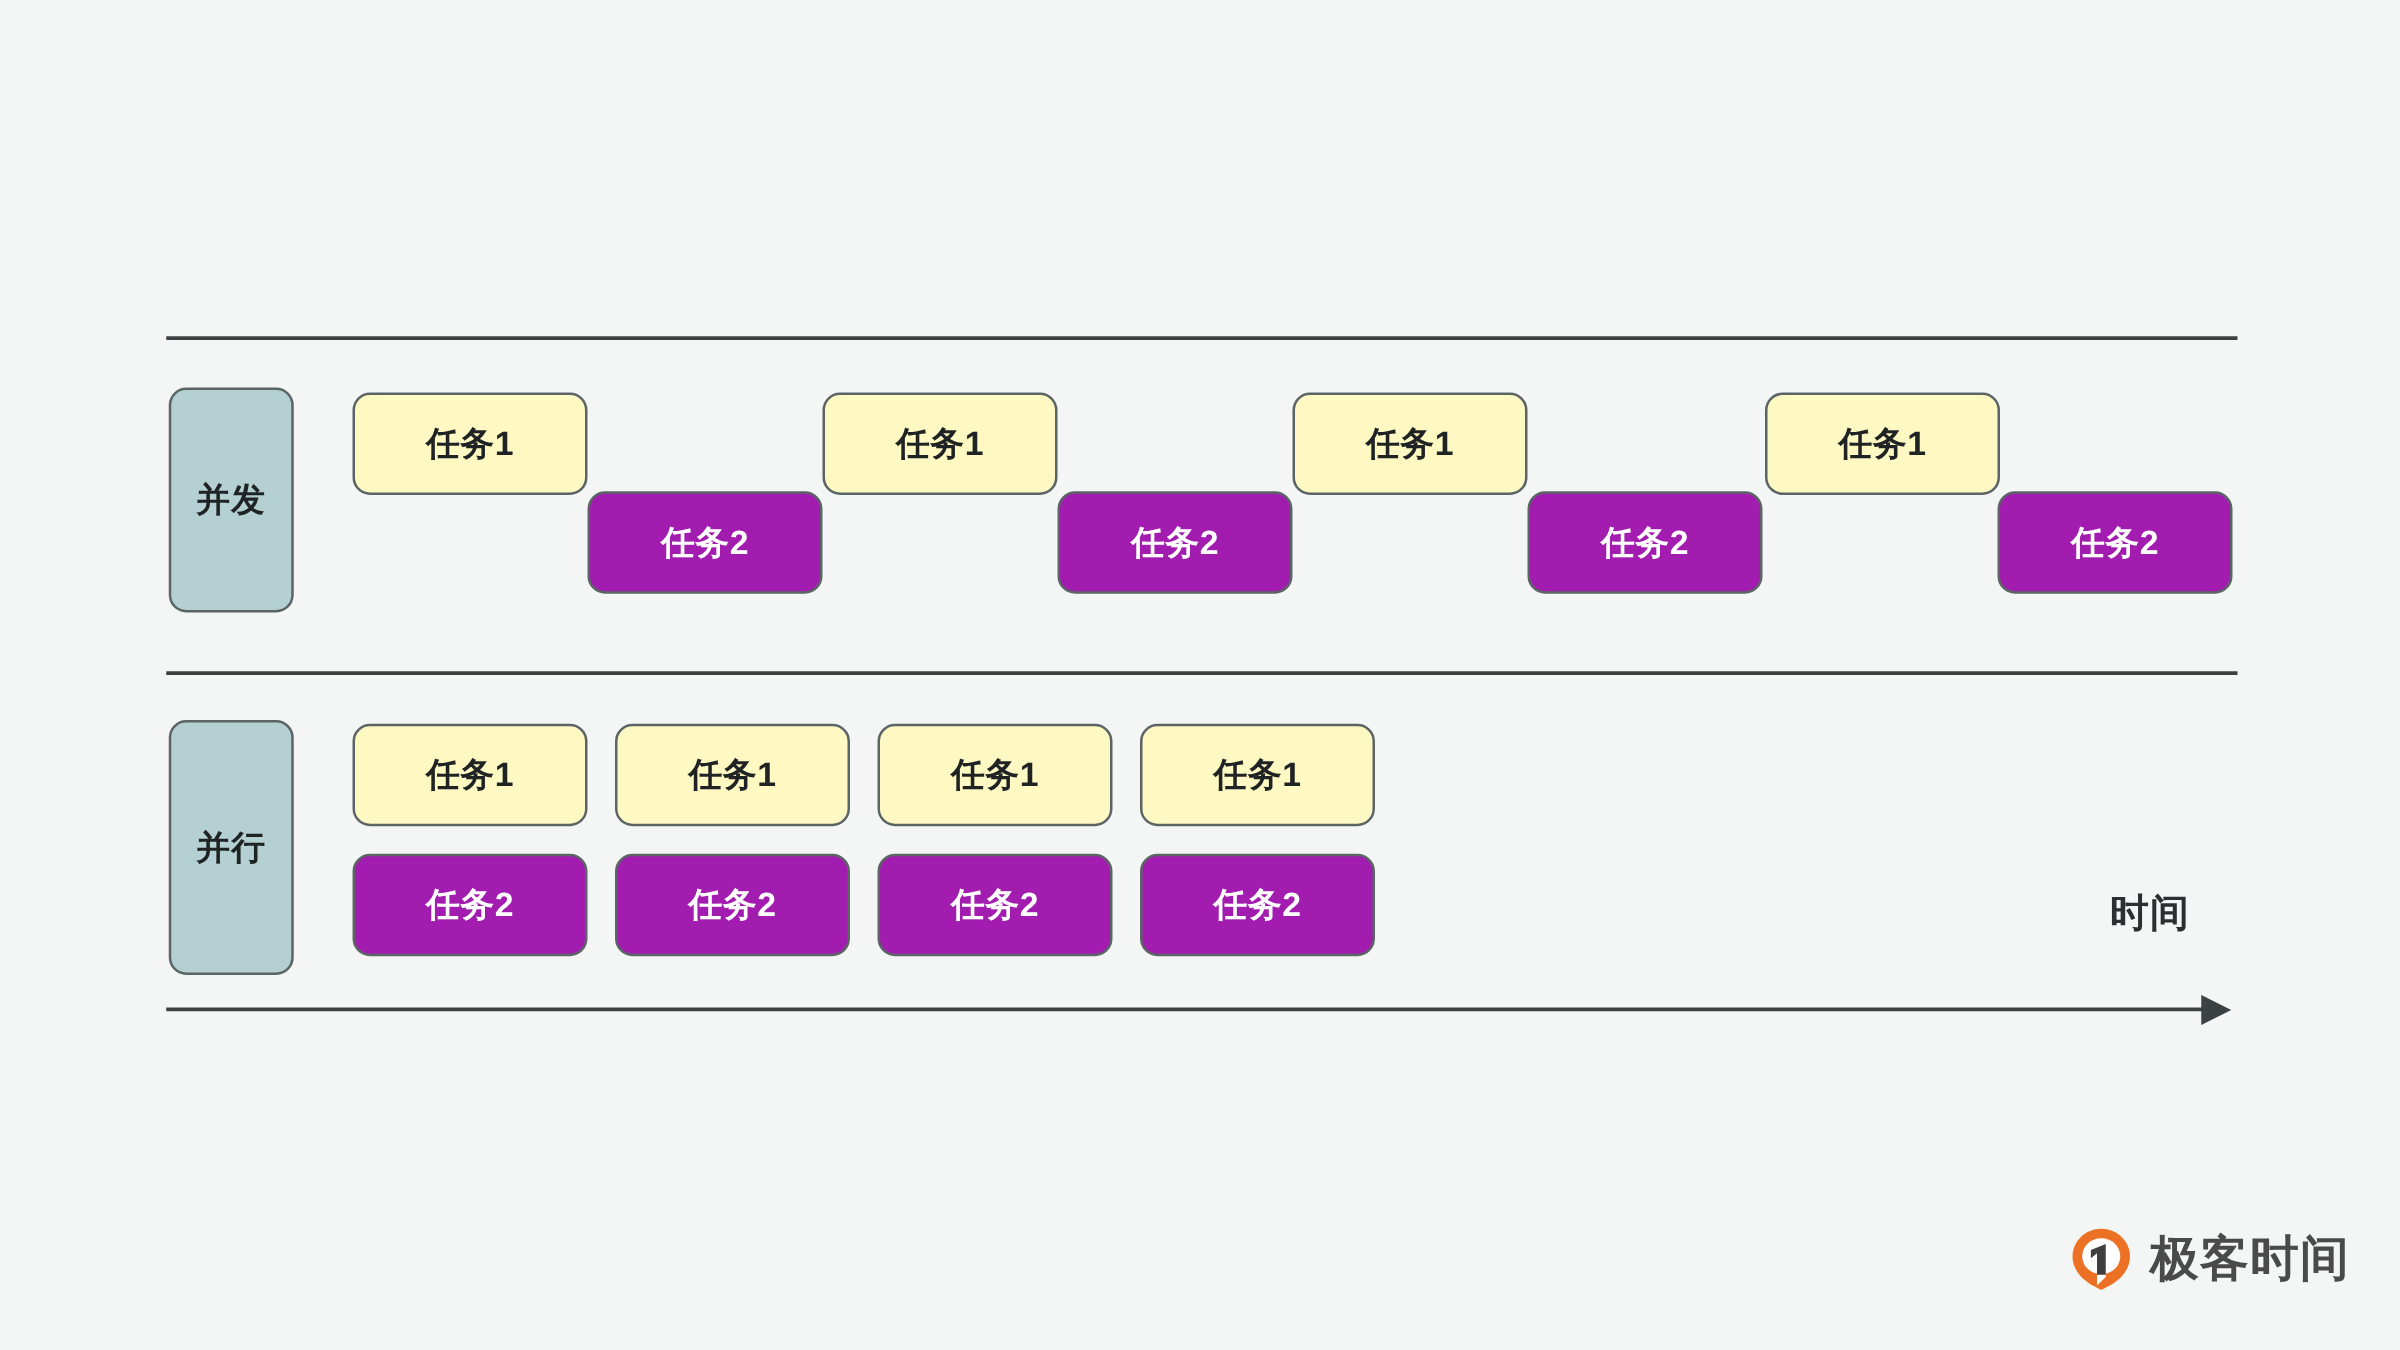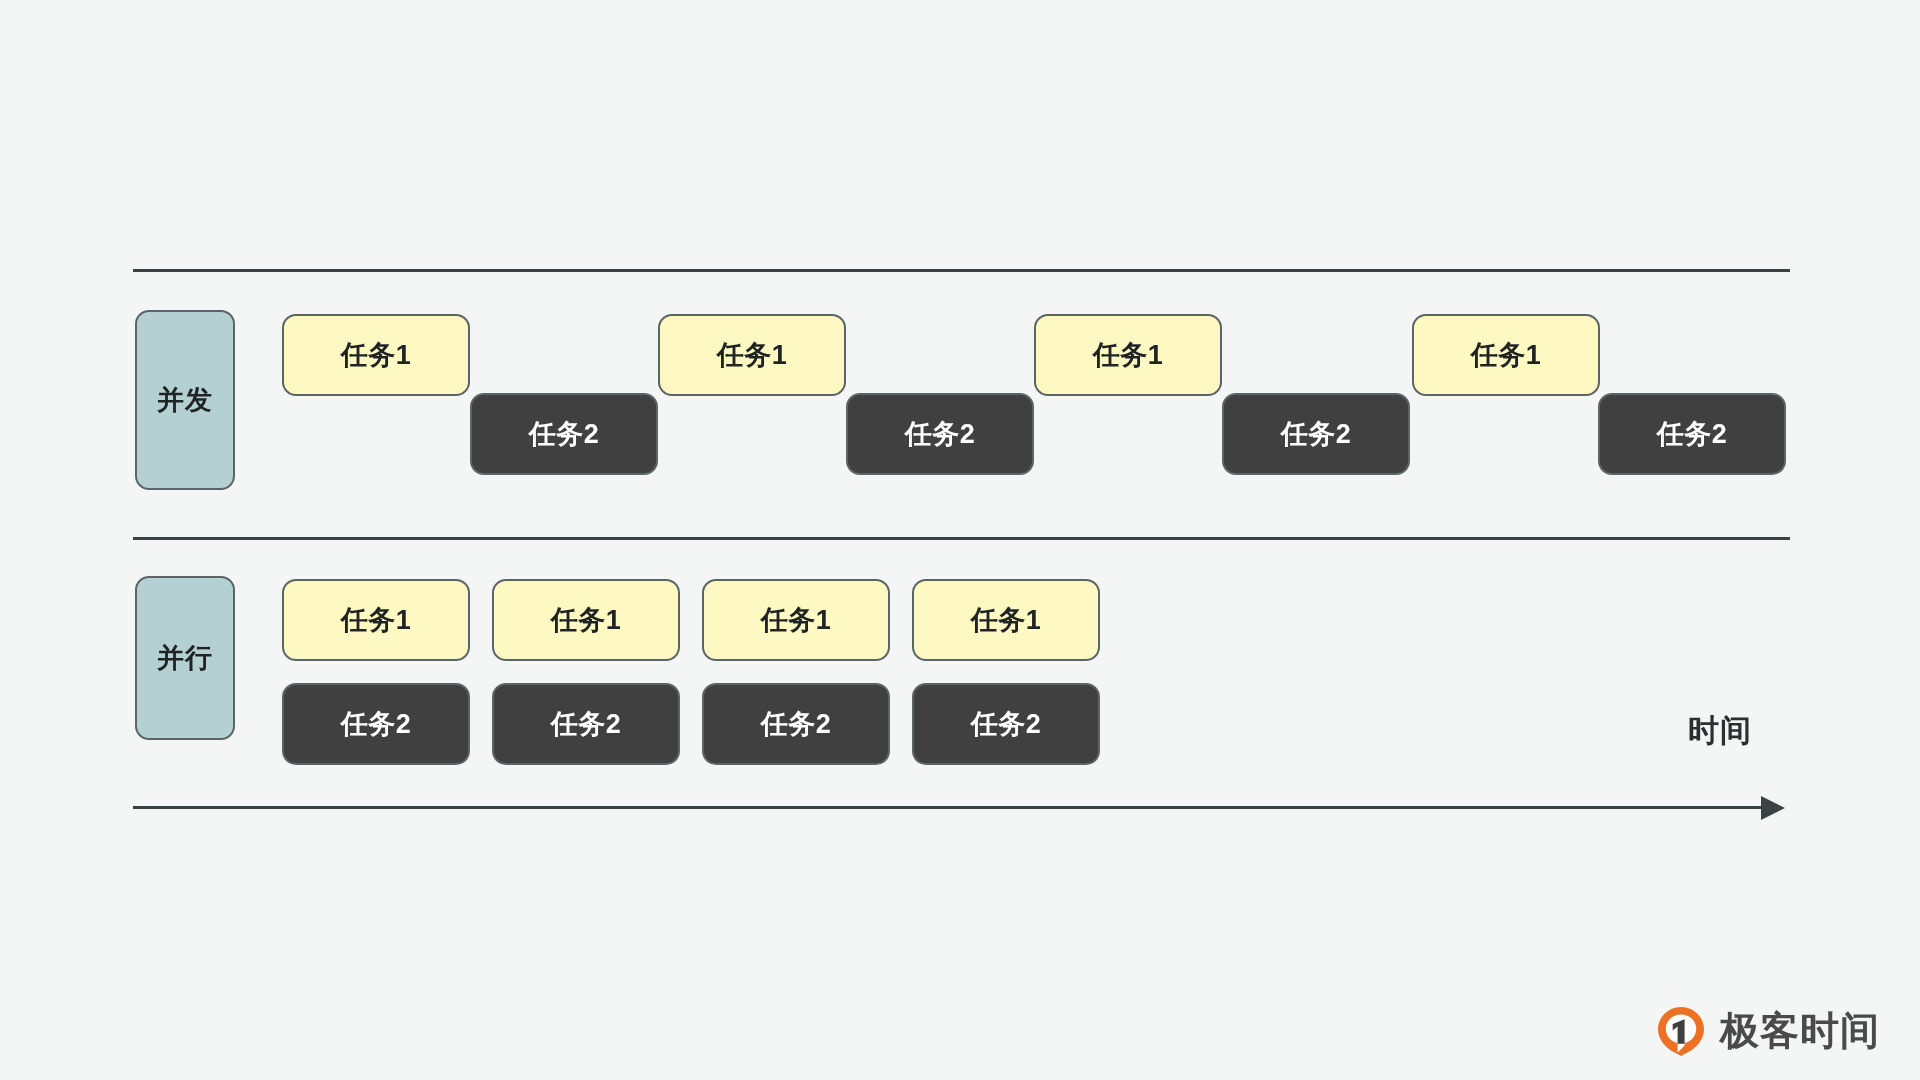--- a/index.html
+++ b/index.html
@@ -84,21 +84,21 @@
     box-sizing: border-box;
     display: flex;
     align-items: center;
     justify-content: center;
     color: #1f2324;
     font-size: 27px;
     font-weight: bold;
     letter-spacing: 1px;
   }
   #lane-label-concurrency { top: 310px; height: 180px; }
-  #lane-label-parallel    { top: 576px; height: 164px; }
+  #lane-label-parallel    { top: 576px; height: 204px; }
 
   
   .task {
     position: absolute;
     height: 82px;
     border: 2px solid #5c6566;
     border-radius: 14px;
     box-sizing: border-box;
     display: flex;
     align-items: center;
@@ -106,29 +106,29 @@
     font-size: 27px;
     font-weight: bold;
     letter-spacing: 0.5px;
     white-space: nowrap;
   }
   .task.kind-a {
     background: #fef9c3;
     color: #1f2324;
   }
   .task.kind-b {
-    background: #404040;
+    background: #a21caf;
     color: #ffffff;
   }
 
   
   #brand-logo {
     position: absolute;
     left: 1655px;
-    top: 1004px;
+    top: 980px;
     display: flex;
     align-items: center;
     gap: 13px;
   }
   #brand-mark {
     width: 52px;
     height: 52px;
     flex: none;
   }
   #brand-name {

